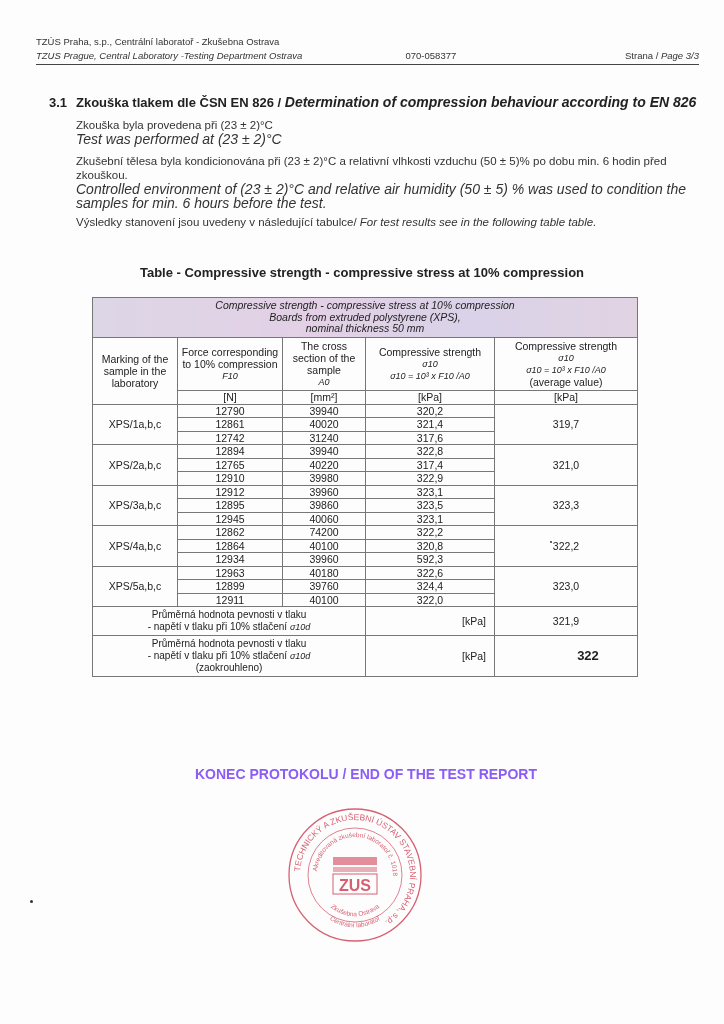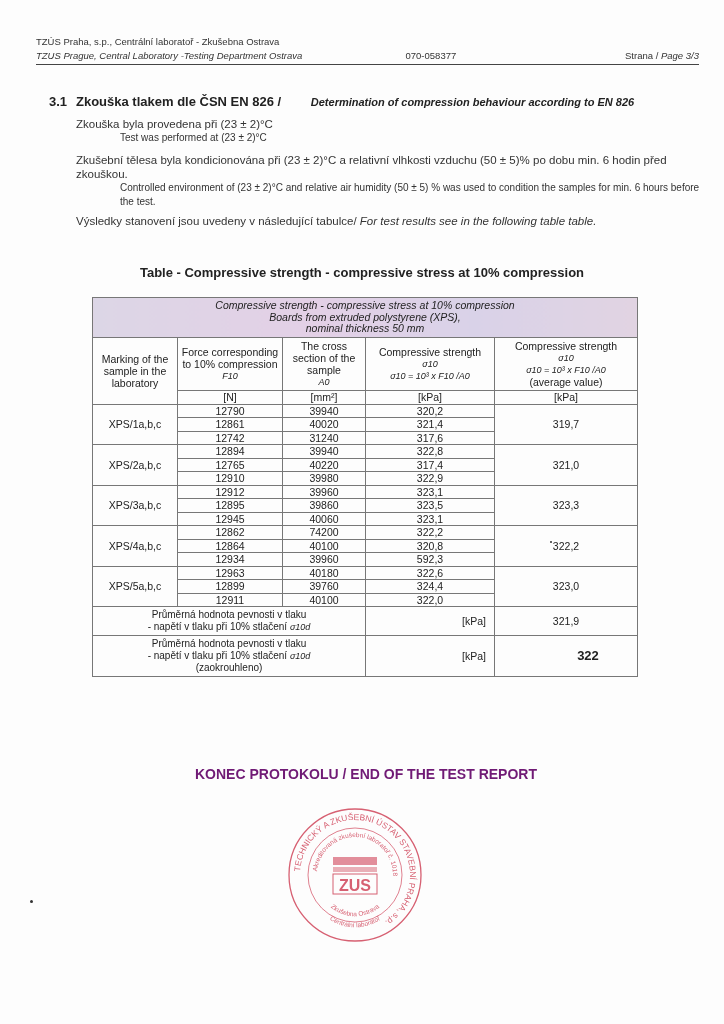--- a/index.html
+++ b/index.html
@@ -9,23 +9,23 @@
   }
   .hdr { position: absolute; left: 36px; top: 35px; width: 663px; font-size: 9.5px; line-height: 14px; color: #333; }
   .hdr .row2 { display: flex; justify-content: space-between; }
   .hdr .row2 .lab { font-style: italic; width: 300px; }
   .hdr .row2 .num { width: 150px; text-align: left; }
   .hdr .rule { border-bottom: 1px solid #444; margin-top: 1px; }
 
   .sec { position: absolute; left: 40px; top: 94px; width: 660px; }
   .sec-title { font-size: 13px; font-weight: bold; color: #222; }
   .sec-title .num { display: inline-block; width: 36px; text-align: center; }
-  .sec-title .en { font-style: italic; font-size: 11px; margin-left: 26px; }
+  .sec-title .en { font-style: italic; font-size: 14px; }
   .para { margin-left: 36px; font-size: 11.5px; line-height: 14px; color: #333; }
-  .para .it { font-size: 10px; margin-left: 44px; }
+  .para .it { font-style: italic; font-size: 14px; }
   .gap { height: 8px; }
 
   .tcap { position: absolute; left: 0; width: 724px; top: 265px; text-align: center; font-size: 13px; font-weight: bold; color: #222; box-sizing: border-box; }
 
   table.res {
     position: absolute; left: 92px; top: 297px; width: 546px; border-collapse: collapse;
     font-size: 10.5px; color: #222;
   }
   table.res td { border: 1px solid #777; text-align: center; padding: 0; line-height: 12.5px; }
   table.res td.band {
@@ -34,21 +34,21 @@
   }
   table.res td.hd { vertical-align: middle; padding: 2px 2px; line-height: 12px; }
   table.res td.unit { border-top: 1px dashed #888; height: 13px; }
   .sub { font-style: italic; font-size: 9px; }
   table.res tr.d td { height: 12px; }
   table.res td.avg { font-size: 10.5px; }
   table.res td.foot { text-align: center; padding: 2px 3px; font-size: 10px; line-height: 12px; }
   table.res td.fu { border-left: 1px dashed #999; text-align: right; padding-right: 8px; }
   table.res td.big { font-weight: bold; font-size: 13px; padding-left: 44px; }
 
-  .end { position: absolute; left: 0; width: 724px; top: 766px; text-align: center; font-size: 14px; font-weight: bold; color: #701a75; padding-left: 8px; box-sizing: border-box; }
+  .end { position: absolute; left: 0; width: 724px; top: 766px; text-align: center; font-size: 14px; font-weight: bold; color: #8b5cf6; padding-left: 8px; box-sizing: border-box; }
 
   .stamp { position: absolute; left: 285px; top: 805px; width: 140px; height: 140px; }
   .speck { position: absolute; width: 3px; height: 3px; background: #333; border-radius: 50%; }
 </style>
 </head>
 <body>
 
 <div class="hdr">
   <div>TZÚS Praha, s.p., Centrální laboratoř - Zkušebna Ostrava</div>
   <div class="row2">

